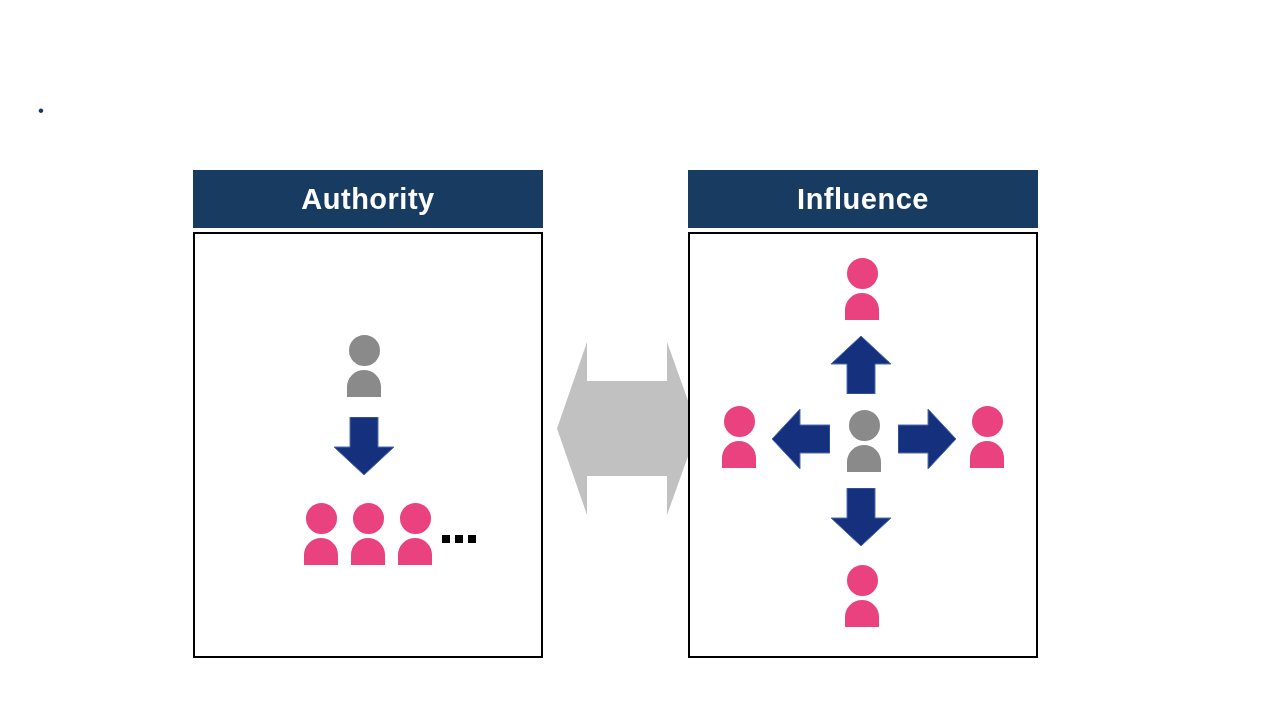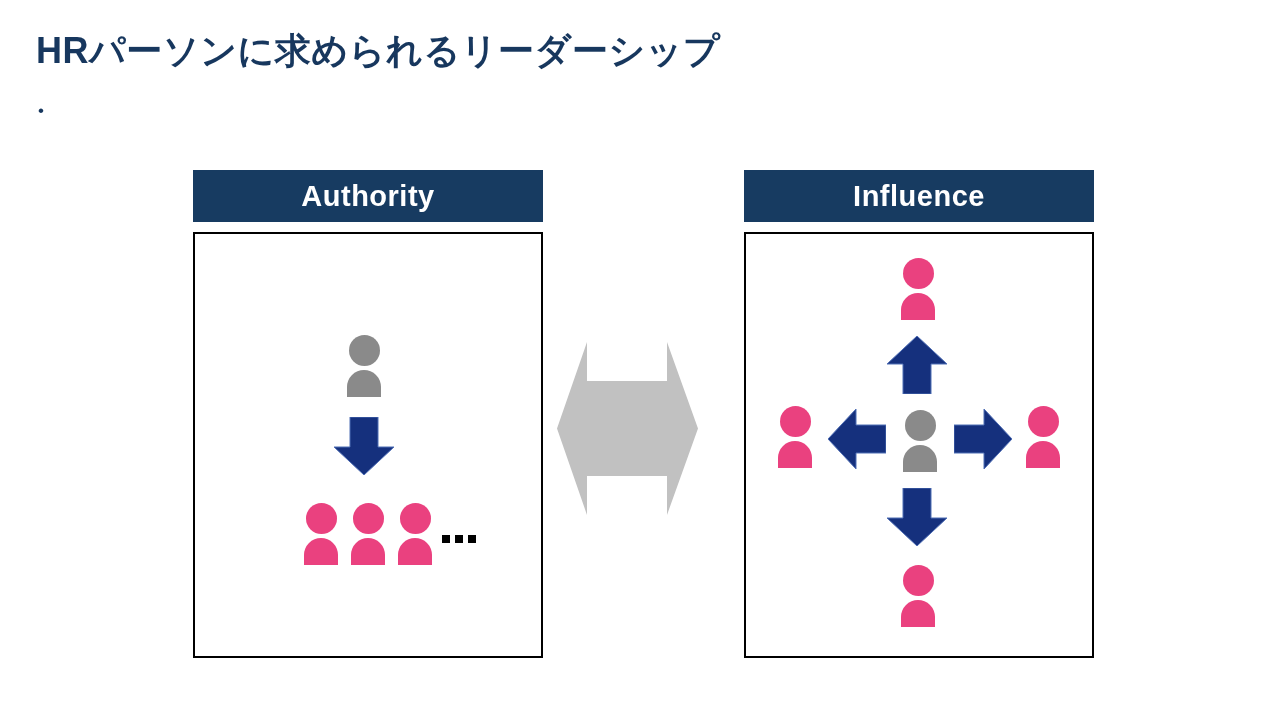--- a/index.html
+++ b/index.html
@@ -21,32 +21,32 @@
     position:absolute; left:38px; top:97px; width:1180px;
     display:flex; align-items:flex-start;
     color:var(--navy-text,#17375E);
   }
   .bullet .marker {
     width:24px; flex:0 0 24px; font-size:17px; line-height:28px;
   }
   .bullet .bullet-text { font-size:19px; line-height:28px; }
 
   .panel-header {
-    position:absolute; top:170px; width:350px; height:52px;
+    position:absolute; top:170px; width:350px; height:58px;
     background:var(--header-bg,#173B61); color:var(--header-fg,#fff);
     display:flex; align-items:center; justify-content:center;
     font-size:29px; font-weight:bold; letter-spacing:0.5px;
   }
   .panel-body {
     position:absolute; top:232px; width:350px; height:426px;
     box-sizing:border-box; background:#fff;
     border:2px solid var(--box-border,#000);
   }
   .authority-x { left:193px; }
-  .influence-x { left:744px; }
+  .influence-x { left:688px; }
 
   
   .person { position:absolute; width:34px; height:62px; }
   .person::before {
     content:""; position:absolute; top:0; left:50%; margin-left:-15.5px;
     width:31px; height:31px; border-radius:50%; background:var(--c);
   }
   .person::after {
     content:""; position:absolute; bottom:0; left:0;
     width:34px; height:27px; border-radius:17px 17px 0 0; background:var(--c);
@@ -68,21 +68,20 @@
   .double-arrow polygon { fill:var(--double-arrow-gray,#C1C1C1); }
 
   .ellipsis { position:absolute; display:flex; gap:5px; }
   .ellipsis i { display:block; width:8px; height:8px; background:var(--dot-black,#000); }
 </style>
 </head>
 <body>
 
 <div class="slide">
 
-  <h1 class="title">HRパーソンに求められるリーダーシップ</h1>
 
   <div class="bullet">
     <span class="marker">•</span>
     <div class="bullet-text">
     </div>
   </div>
 
   <div class="panel-header authority-x">
     <span>Authority</span>
   </div>

